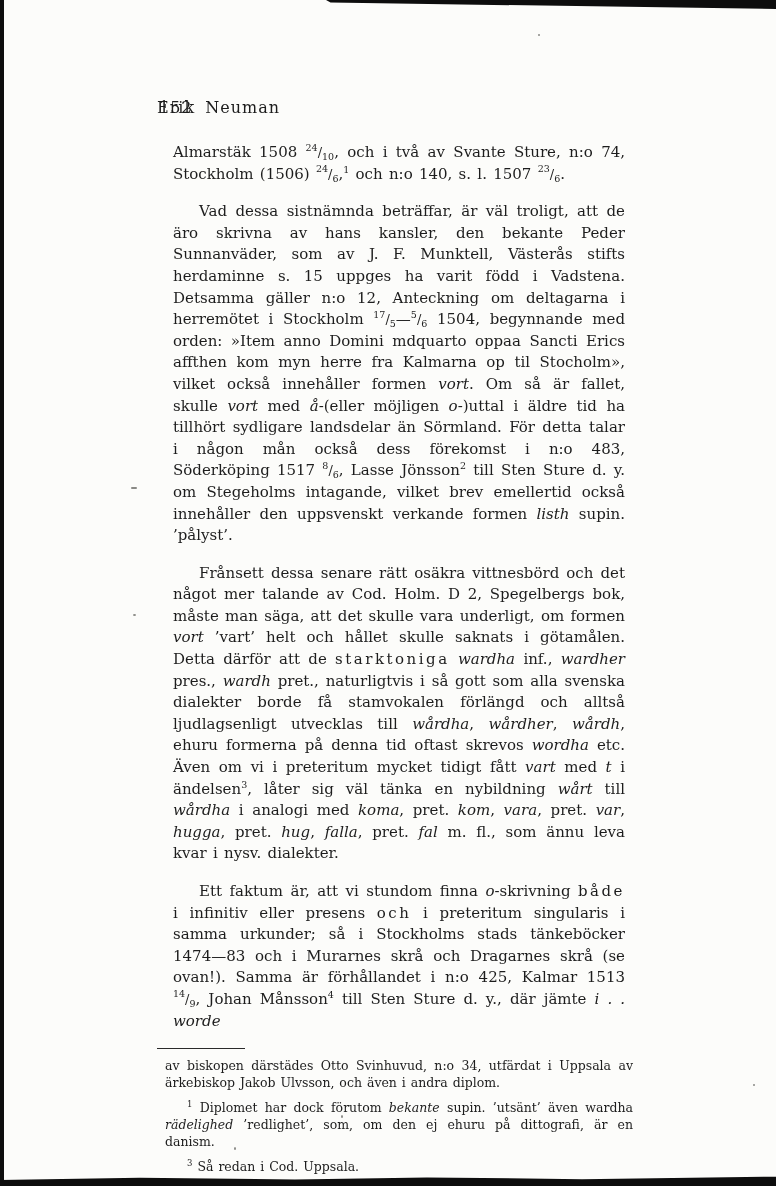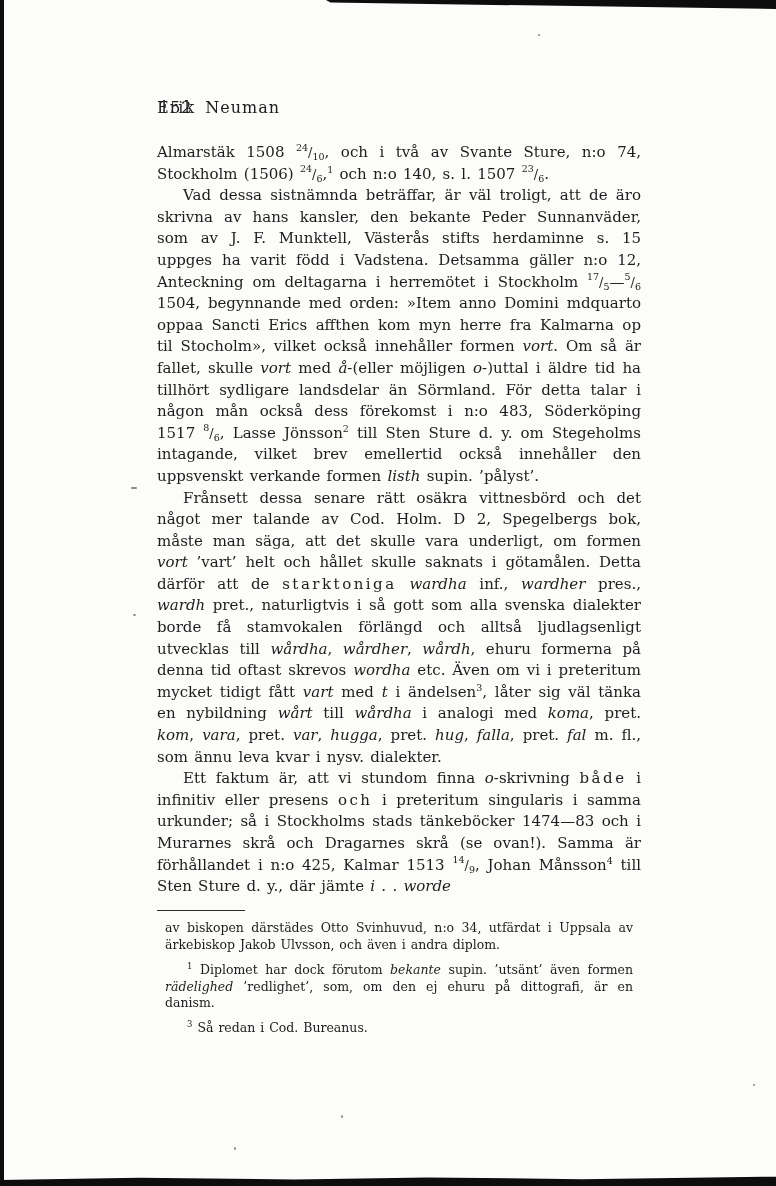--- a/index.html
+++ b/index.html
@@ -15,21 +15,21 @@
   .edge-bottom{position:absolute;bottom:0;left:0;width:776px;height:11px;background:#0d0d0d;
     clip-path:polygon(0 45%,18% 25%,38% 40%,55% 22%,75% 38%,100% 15%,100% 100%,0 100%);}
   .speck{position:absolute;background:#8a8a86;border-radius:50%;}
 
   .page{position:absolute;left:157px;top:98px;width:484px;}
   .header{position:relative;height:20px;margin-bottom:24px;font-size:16px;}
   .pageno{position:absolute;left:2px;top:0;letter-spacing:1px;}
   .running{display:block;letter-spacing:1px;word-spacing:4px;}
 
   .maintext{font-size:15px;line-height:21.6px;text-align:justify;word-spacing:1.5px;hyphens:none;}
-  .maintext p{margin:0;}
+  .maintext p{margin:16px;}
   p.indent{text-indent:26px;}
 
   .it{font-style:italic;}
   .sp{letter-spacing:2.5px;}
 
   .frac{white-space:nowrap;}
   .frac sup{font-size:9.5px;position:relative;top:-0.5px;vertical-align:super;line-height:0;}
   .frac sub{font-size:9.5px;position:relative;top:3px;vertical-align:baseline;line-height:0;}
   .frac .slash{font-size:13px;}
   sup.fnref{font-size:9.5px;vertical-align:super;line-height:0;}
@@ -65,17 +65,17 @@
         <p><span class="">Almarstäk 1508 </span><span class="frac"><sup>24</sup><span class="slash">/</span><sub>10</sub></span><span class="">, och i två av Svante Sture, n:o 74, Stockholm (1506) </span><span class="frac"><sup>24</sup><span class="slash">/</span><sub>6</sub></span><span class="">,</span><sup class="fnref">1</sup><span class=""> och n:o 140, s. l. 1507 </span><span class="frac"><sup>23</sup><span class="slash">/</span><sub>6</sub></span><span class="">.</span></p>
         <p class="indent"><span class="">Vad dessa sistnämnda beträffar, är väl troligt, att de äro skrivna av hans kansler, den bekante Peder Sunnanväder, som av J. F. Munktell, Västerås stifts herdaminne s. 15 uppges ha varit född i Vadstena.  Detsamma gäller n:o 12, Anteckning om deltagarna i herremötet i Stockholm </span><span class="frac"><sup>17</sup><span class="slash">/</span><sub>5</sub></span><span class="">—</span><span class="frac"><sup>5</sup><span class="slash">/</span><sub>6</sub></span><span class=""> 1504, begynnande med orden: »Item anno Domini mdquarto oppaa Sancti Erics affthen kom myn herre fra Kalmarna op til Stocholm», vilket också innehåller formen </span><span class="it">vort</span><span class="">.  Om så är fallet, skulle </span><span class="it">vort</span><span class=""> med </span><span class="it">å</span><span class="">-(eller möjligen </span><span class="it">o</span><span class="">-)uttal i äldre tid ha tillhört sydligare landsdelar än Sörmland.  För detta talar i någon mån också dess förekomst i n:o 483, Söderköping 1517 </span><span class="frac"><sup>8</sup><span class="slash">/</span><sub>6</sub></span><span class="">, Lasse Jönsson</span><sup class="fnref">2</sup><span class=""> till Sten Sture d. y. om Stegeholms intagande, vilket brev emellertid också innehåller den uppsvenskt verkande formen </span><span class="it">listh</span><span class=""> supin. ’pålyst’.</span></p>
         <p class="indent"><span class="">Frånsett dessa senare rätt osäkra vittnesbörd och det något mer talande av Cod. Holm. D 2, Spegelbergs bok, måste man säga, att det skulle vara underligt, om formen </span><span class="it">vort</span><span class=""> ’vart’ helt och hållet skulle saknats i götamålen.  Detta därför att de </span><span class="sp">starktoniga</span><span class=""> </span><span class="it">wardha</span><span class=""> inf., </span><span class="it">wardher</span><span class=""> pres., </span><span class="it">wardh</span><span class=""> pret., naturligtvis i så gott som alla svenska dialekter borde få stamvokalen förlängd och alltså ljudlagsenligt utvecklas till </span><span class="it">wårdha</span><span class="">, </span><span class="it">wårdher</span><span class="">, </span><span class="it">wårdh</span><span class="">, ehuru formerna på denna tid oftast skrevos </span><span class="it">wordha</span><span class=""> etc.  Även om vi i preteritum mycket tidigt fått </span><span class="it">vart</span><span class=""> med </span><span class="it">t</span><span class=""> i ändelsen</span><sup class="fnref">3</sup><span class="">, låter sig väl tänka en nybildning </span><span class="it">wårt</span><span class=""> till </span><span class="it">wårdha</span><span class=""> i analogi med </span><span class="it">koma</span><span class="">, pret. </span><span class="it">kom</span><span class="">, </span><span class="it">vara</span><span class="">, pret. </span><span class="it">var</span><span class="">, </span><span class="it">hugga</span><span class="">, pret. </span><span class="it">hug</span><span class="">, </span><span class="it">falla</span><span class="">, pret. </span><span class="it">fal</span><span class=""> m. fl., som ännu leva kvar i nysv. dialekter.</span></p>
         <p class="indent"><span class="">Ett faktum är, att vi stundom finna </span><span class="it">o</span><span class="">-skrivning </span><span class="sp">både</span><span class=""> i infinitiv eller presens </span><span class="sp">och</span><span class=""> i preteritum singularis i samma urkunder; så i Stockholms stads tänkeböcker 1474—83 och i Murarnes skrå och Dragarnes skrå (se ovan!).  Samma är förhållandet i n:o 425, Kalmar 1513 </span><span class="frac"><sup>14</sup><span class="slash">/</span><sub>9</sub></span><span class="">, Johan Månsson</span><sup class="fnref">4</sup><span class=""> till Sten Sture d. y., där jämte </span><span class="it">i . . worde</span></p>
       </div>
 
     <hr class="fn-rule">
 
     <div id="footnotes" class="footnotes">
         <p><span class="">av biskopen därstädes Otto Svinhuvud, n:o 34, utfärdat i Uppsala av ärkebiskop Jakob Ulvsson, och även i andra diplom.</span></p>
-        <p class="indent"><sup class="fnref">1</sup><span class=""> Diplomet har dock förutom </span><span class="it">bekante</span><span class=""> supin. ’utsänt’ även formen </span><span class="it">rädelighed</span><span class=""> ’redlighet’, som, om den ej ehuru på dittografi, är en danism.</span></p>
-        <p class="indent"><sup class="fnref">3</sup><span class=""> Så redan i Cod. Bureanus.</span></p>
+        <p class="indent"><sup class="fnref">1</sup><span class=""> Diplomet har dock förutom </span><span class="it">bekante</span><span class=""> supin. ’utsänt’ även wardha </span><span class="it">rädelighed</span><span class=""> ’redlighet’, som, om den ej ehuru på dittografi, är en danism.</span></p>
+        <p class="indent"><sup class="fnref">3</sup><span class=""> Så redan i Cod. Uppsala.</span></p>
       </div>
   </div>
 </div>
 
 </body></html>

